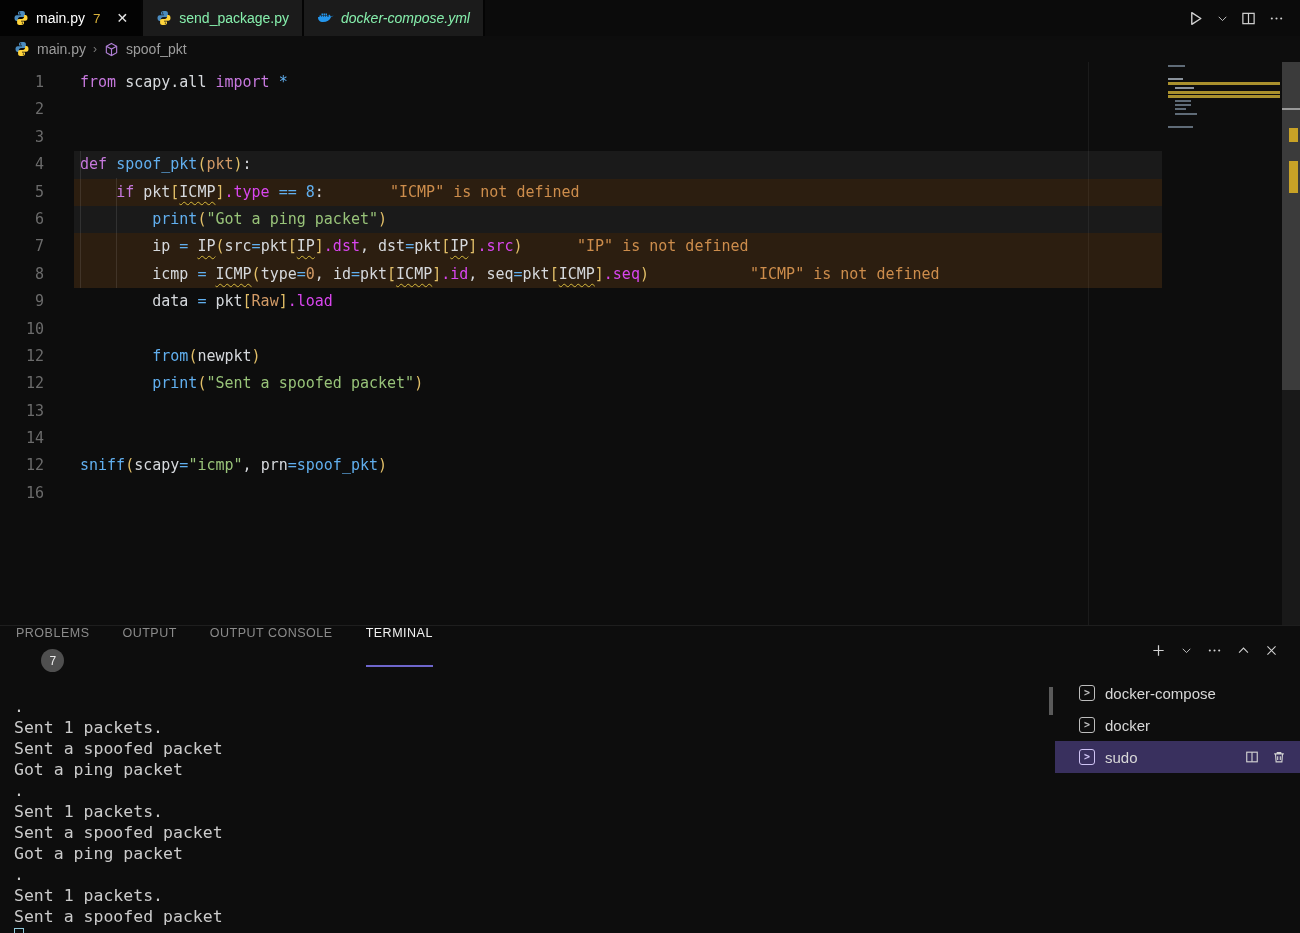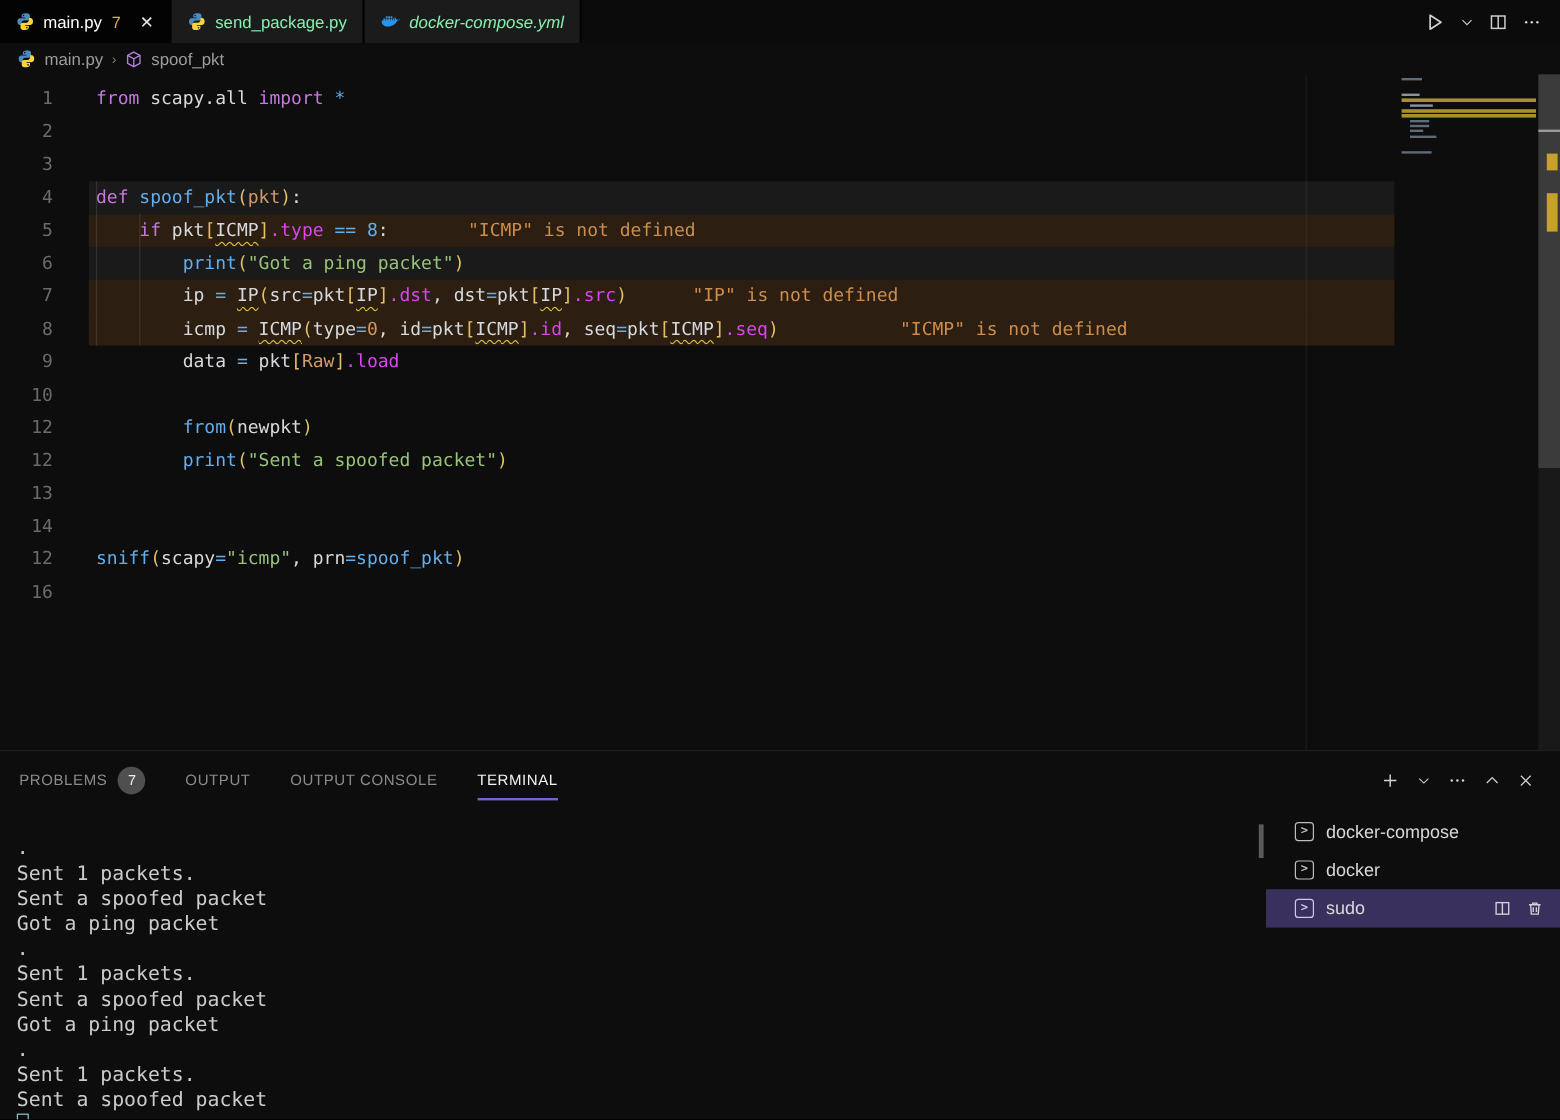--- a/index.html
+++ b/index.html
@@ -48,21 +48,21 @@
   .sbar { position:absolute; left:1282px; top:0; bottom:0; width:18px; background:#191919; }
   .sthumb { position:absolute; left:0; right:0; top:0; height:328px; background:#3b3b3b; }
   .scursor { position:absolute; left:0; right:0; top:46px; height:2px; background:#9a9a9a; }
   .ovmark { position:absolute; left:7px; width:9px; background:#c8a226; }
   .ov1 { top:66px; height:14px; } .ov2 { top:99px; height:32px; }
 
   
   .panel { position:absolute; top:625px; left:0; right:0; bottom:0; background:#0d0d0d; border-top:1px solid #1e1e1e; }
   .phead { height:48px; display:flex; align-items:center; padding-left:16px; gap:33px; }
   .ptab { position:relative; height:100%; display:flex; align-items:center; gap:9px;
-          font-size:12.5px; letter-spacing:0.5px; color:#8b8b8b; cursor:pointer; }
+          font-size:12.5px; letter-spacing:0.5px; color:#8b8b8b; cursor:pointer;flex-direction:column; }
   .ptab.active { color:#f2f2f2; }
   .ptab.active::after { content:''; position:absolute; left:0; right:0; bottom:7px; height:2px; background:#6e66cc; }
   .pbadge { background:#4f4f4f; color:#ececec; border-radius:50%; width:23px; height:23px;
             display:flex; align-items:center; justify-content:center; font-size:12px; letter-spacing:0; }
   .pactions { margin-left:auto; display:flex; align-items:center; gap:15px; padding-right:22px; }
 
   .term { position:absolute; left:14px; top:70px; white-space:pre; font:16.5px/21px "DejaVu Sans Mono",monospace; color:#cbcbcb; }
   .termcursor { width:10px; height:12px; border:1px solid #8fc7d8; margin-top:1px; }
   .tscroll { position:absolute; left:1049px; top:61px; width:4px; height:28px; background:#5a5a5a; }
 

